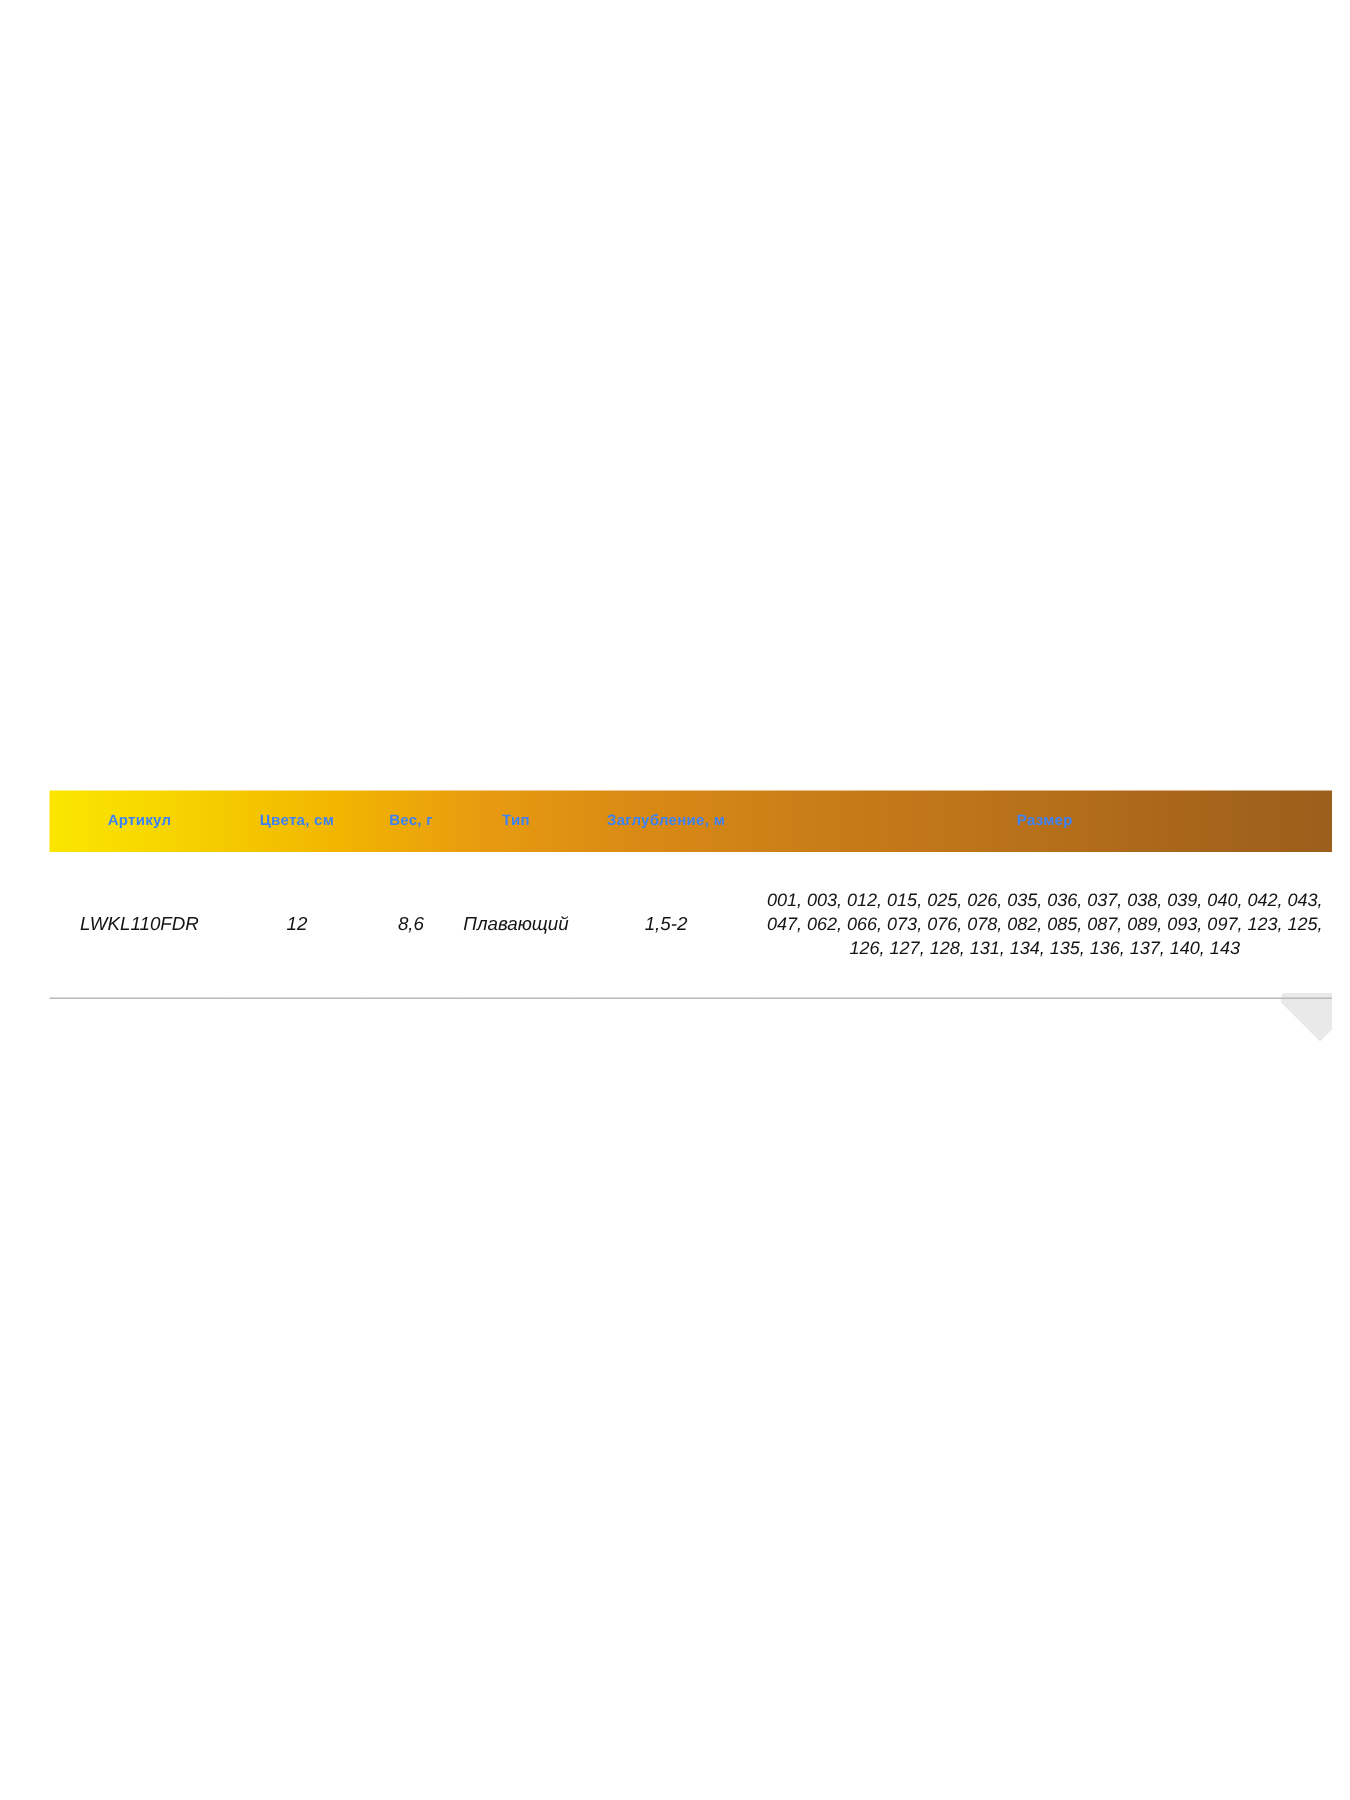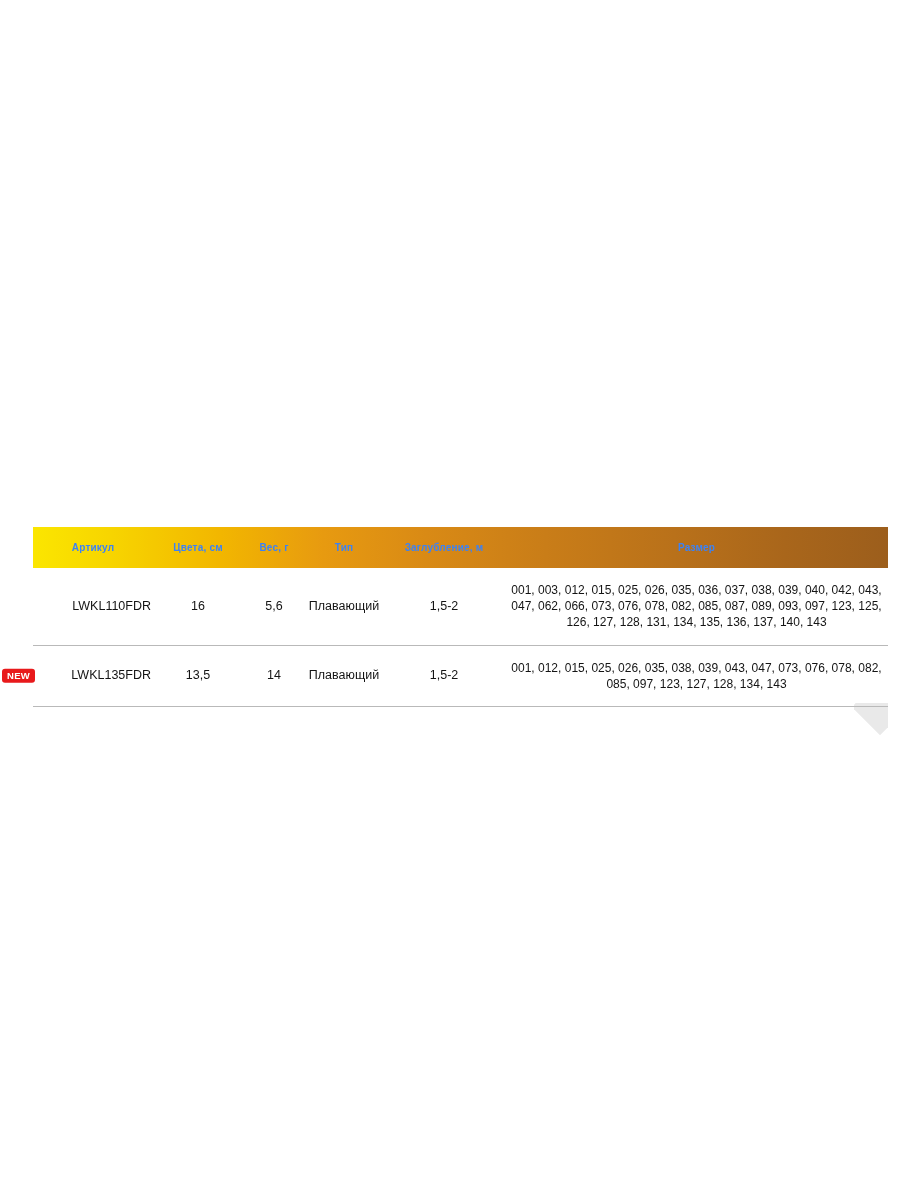--- a/index.html
+++ b/index.html
@@ -65,31 +65,32 @@
     position: relative;
     z-index: 1;
   }
 
   
   tbody td {
     font-size: 12.5px;
     color: #141414;
     text-align: center;
     vertical-align: middle;
-    padding: 14px 2px;
+    padding: 24px 2px;
     line-height: 1.33;
+    font-style: italic;
   }
   tbody tr {
     border-bottom: 1px solid #b9b9b9;
   }
   tbody tr:last-child {
     border-bottom: 1px solid #b9b9b9;
   }
   td.art {
-    text-align: right;
+    text-align: center;
     white-space: nowrap;
   }
   td.colors {
     text-align: center;
     font-size: 12px;
     line-height: 1.35;
     padding-left: 6px;
     padding-right: 6px;
   }
 
@@ -154,33 +155,22 @@
         <th>Тип</th>
         <th>Заглубление, м</th>
         <th>Размер</th>
       </tr>
     </thead>
     <tbody>
       <tr>
         <td class="art badge-cell">
           <span>LWKL110FDR</span>
         </td>
-        <td>16</td>
-        <td>5,6</td>
+        <td>12</td>
+        <td>8,6</td>
         <td>Плавающий</td>
         <td>1,5-2</td>
         <td class="colors">001, 003, 012, 015, 025, 026, 035, 036, 037, 038, 039, 040, 042, 043, 047, 062, 066, 073, 076, 078, 082, 085, 087, 089, 093, 097, 123, 125, 126, 127, 128, 131, 134, 135, 136, 137, 140, 143</td>
-      </tr>
-      <tr>
-        <td class="art badge-cell">
-          <span class="new-badge">NEW</span>
-          <span>LWKL135FDR</span>
-        </td>
-        <td>13,5</td>
-        <td>14</td>
-        <td>Плавающий</td>
-        <td>1,5-2</td>
-        <td class="colors">001, 012, 015, 025, 026, 035, 038, 039, 043, 047, 073, 076, 078, 082, 085, 097, 123, 127, 128, 134, 143</td>
       </tr>
     </tbody>
   </table>
   <div class="corner-fold"></div>
 </div>
 
 </body></html>

